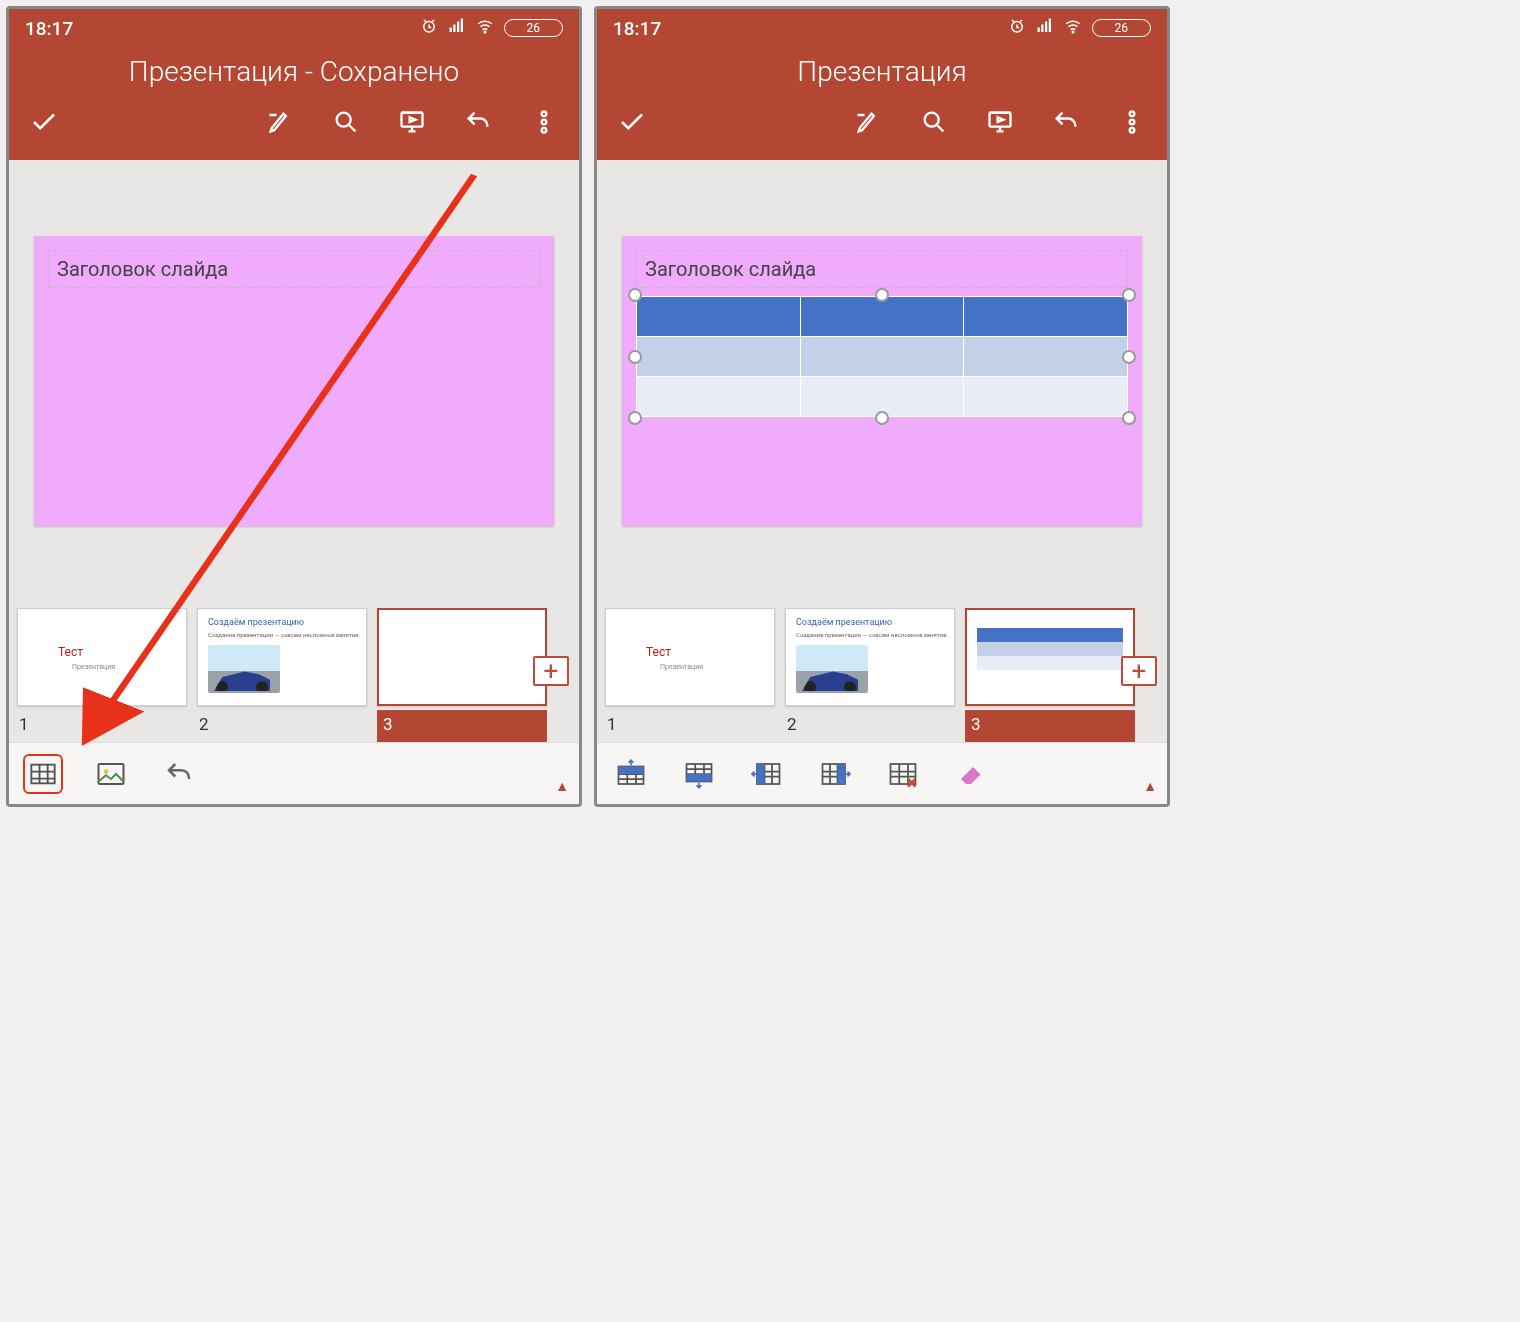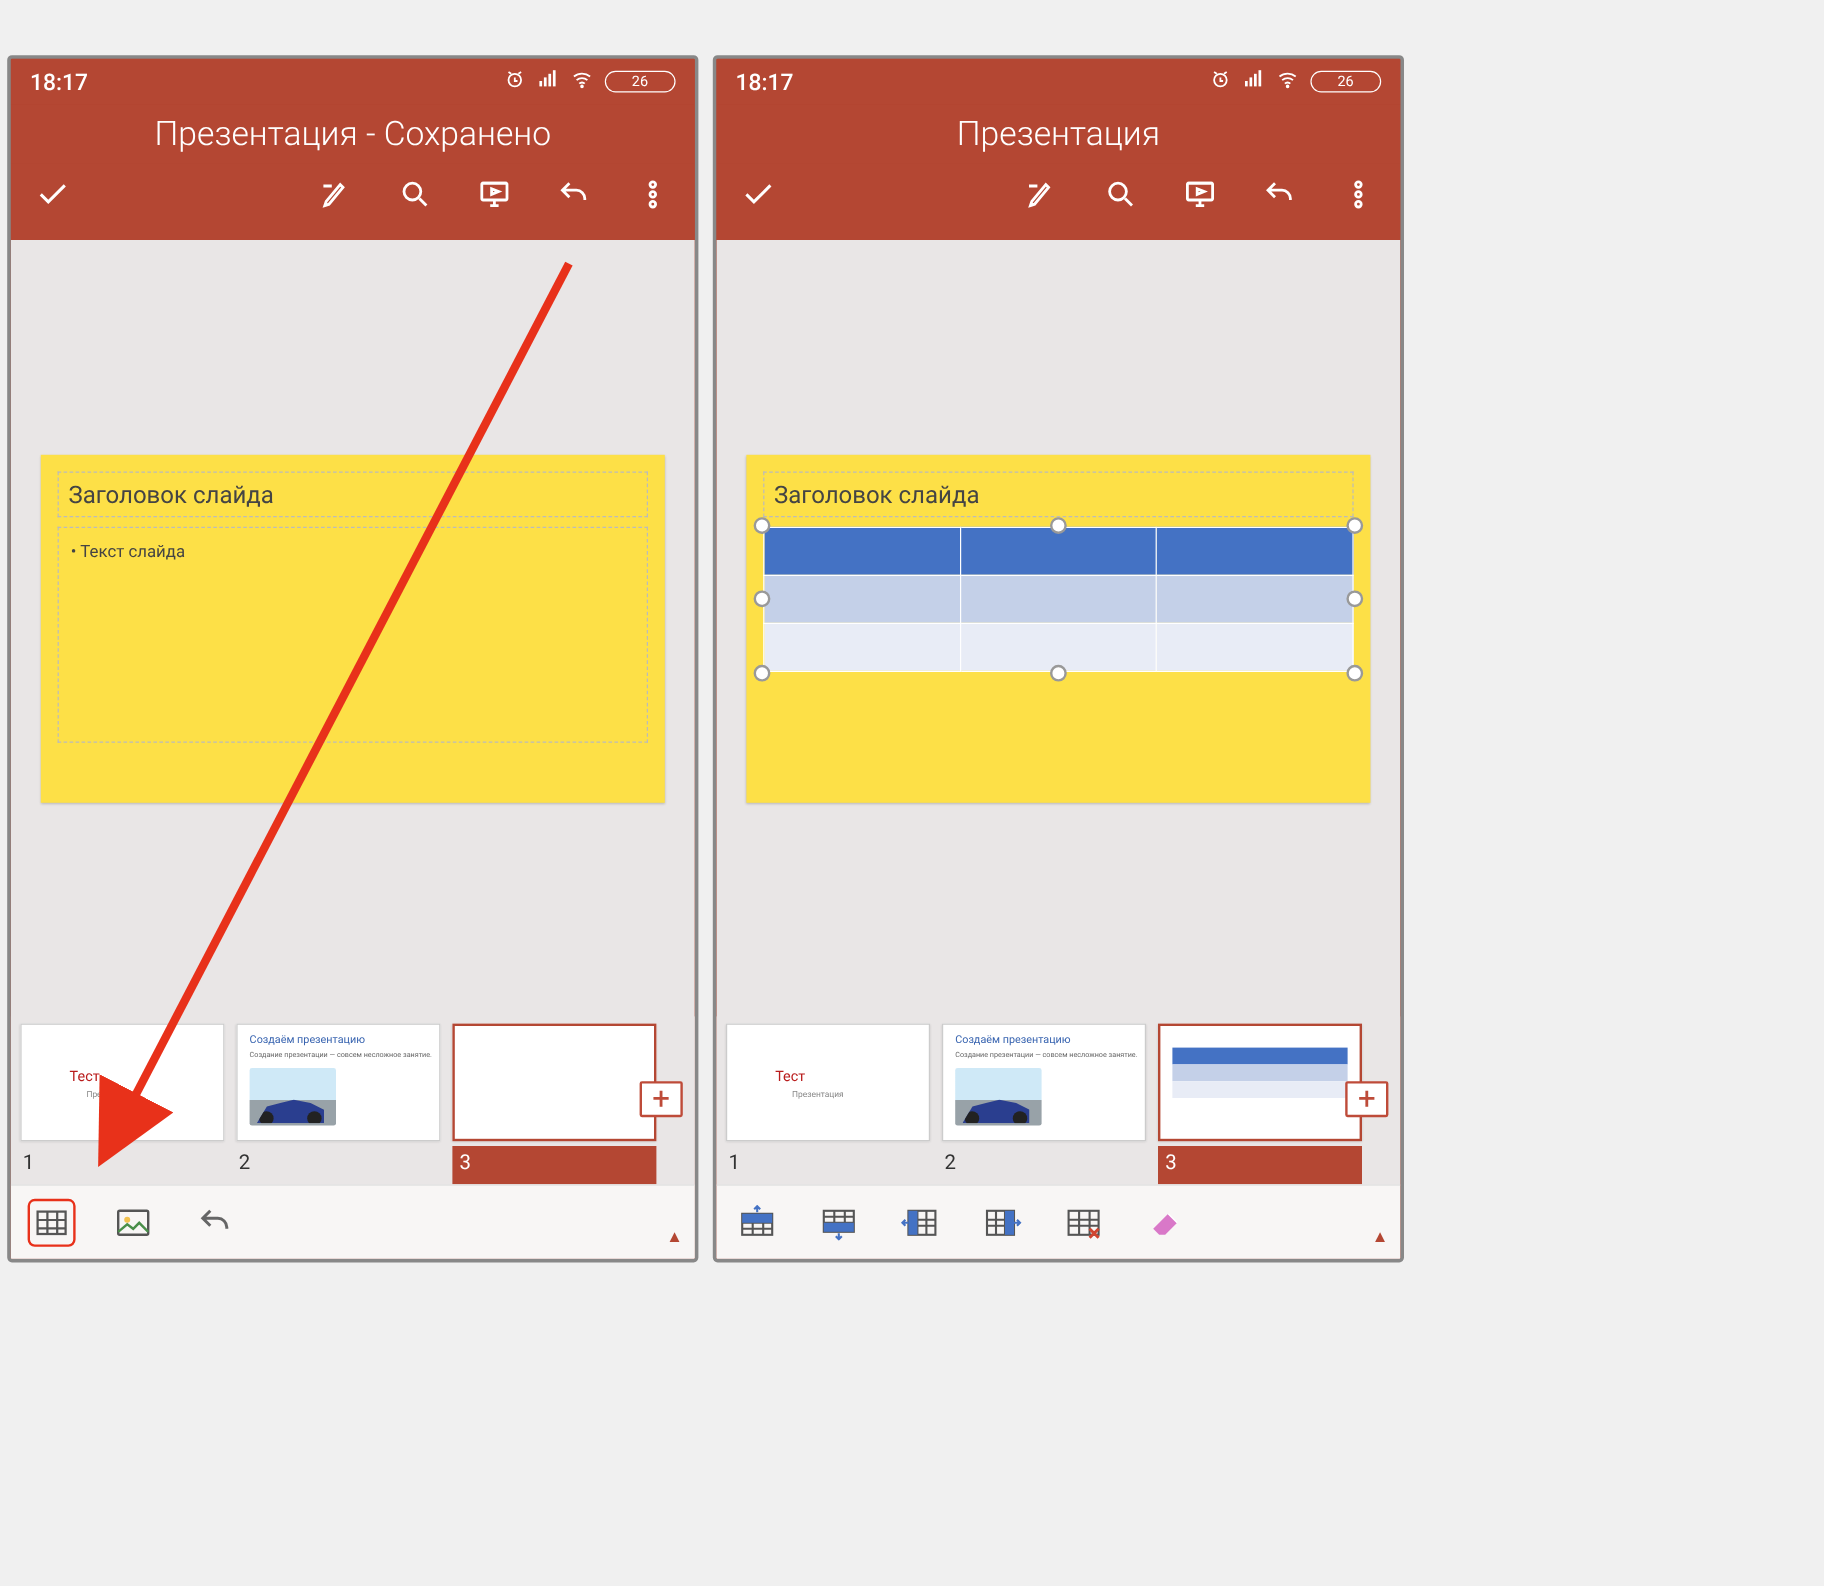--- a/index.html
+++ b/index.html
@@ -6,29 +6,28 @@
   body {
     margin: 0;
     background: #f0f0f0;
     font-family: -apple-system, BlinkMacSystemFont, 'Segoe UI', Roboto, Arial, sans-serif;
     display: flex;
     gap: 12px;
     padding: 6px;
   }
   .phone {
     width: 576px;
-    height: 1006px;
+    height: 801px;
     border: 3px solid #888;
     border-radius: 4px;
     background: #b44733;
     display: flex;
     flex-direction: column;
     overflow: hidden;
     position: relative;
-    margin-top: 40px;
   }
   .status-bar {
     height: 38px;
     background: #b44733;
     color: #fff;
     display: flex;
     align-items: center;
     padding: 0 16px;
     font-size: 19px;
   }
@@ -82,21 +81,21 @@
   }
   .slide-stage {
     flex: 1;
     display: flex;
     align-items: center;
     justify-content: center;
   }
   .slide {
     width: 520px;
     height: 290px;
-    background: #fde047;
+    background: #f0abfc;
     box-shadow: 0 1px 2px rgba(0,0,0,0.2);
     position: relative;
     padding: 14px;
   }
   .placeholder {
     border: 1px dashed #bbb;
     font-size: 20px;
     color: #444;
     padding: 6px 8px;
     margin-bottom: 8px;
@@ -297,21 +296,20 @@
             <circle cx="12" cy="12" r="2"></circle>
             <circle cx="12" cy="19" r="2"></circle>
           </svg>
       </span>
     </div>
   </div>
   <div class="workspace">
     <div class="slide-stage">
       <div class="slide">
         <div class="placeholder" style="position:relative;">Заголовок слайда</div>
-        <div class="placeholder body">• Текст слайда</div>
       </div>
     </div>
     <div class="thumb-strip">
       <div class="thumb-col">
         <div class="thumb">
           <div class="thumb1-title">Тест</div>
           <div class="thumb1-sub">Презентация</div>
         </div>
         <div class="thumb-num">1</div>
       </div>

